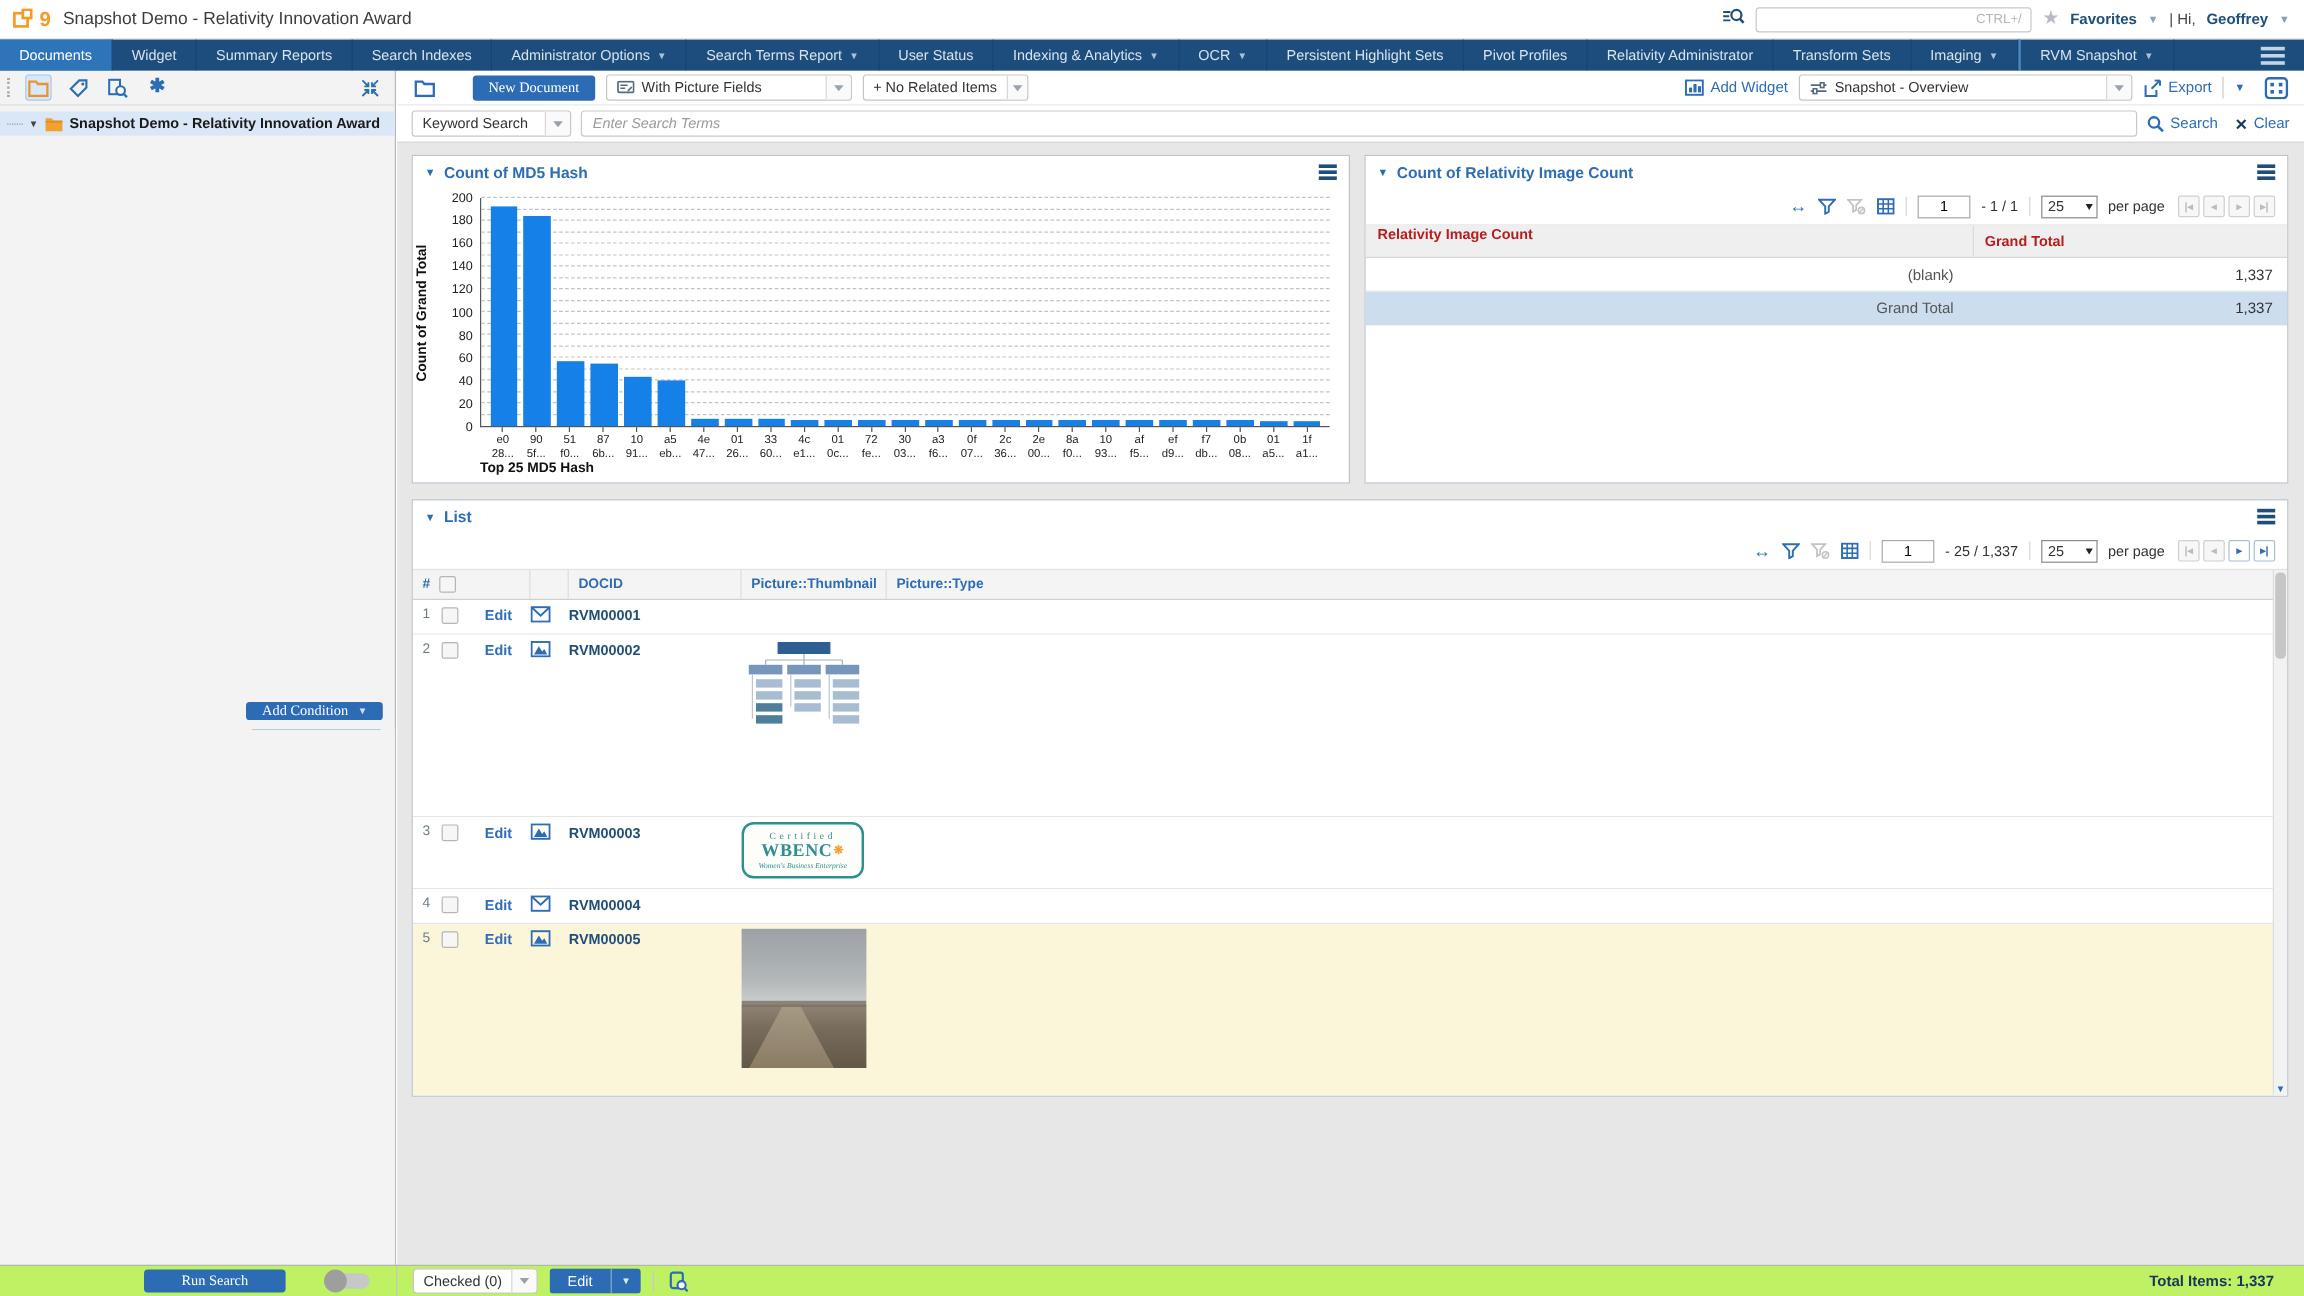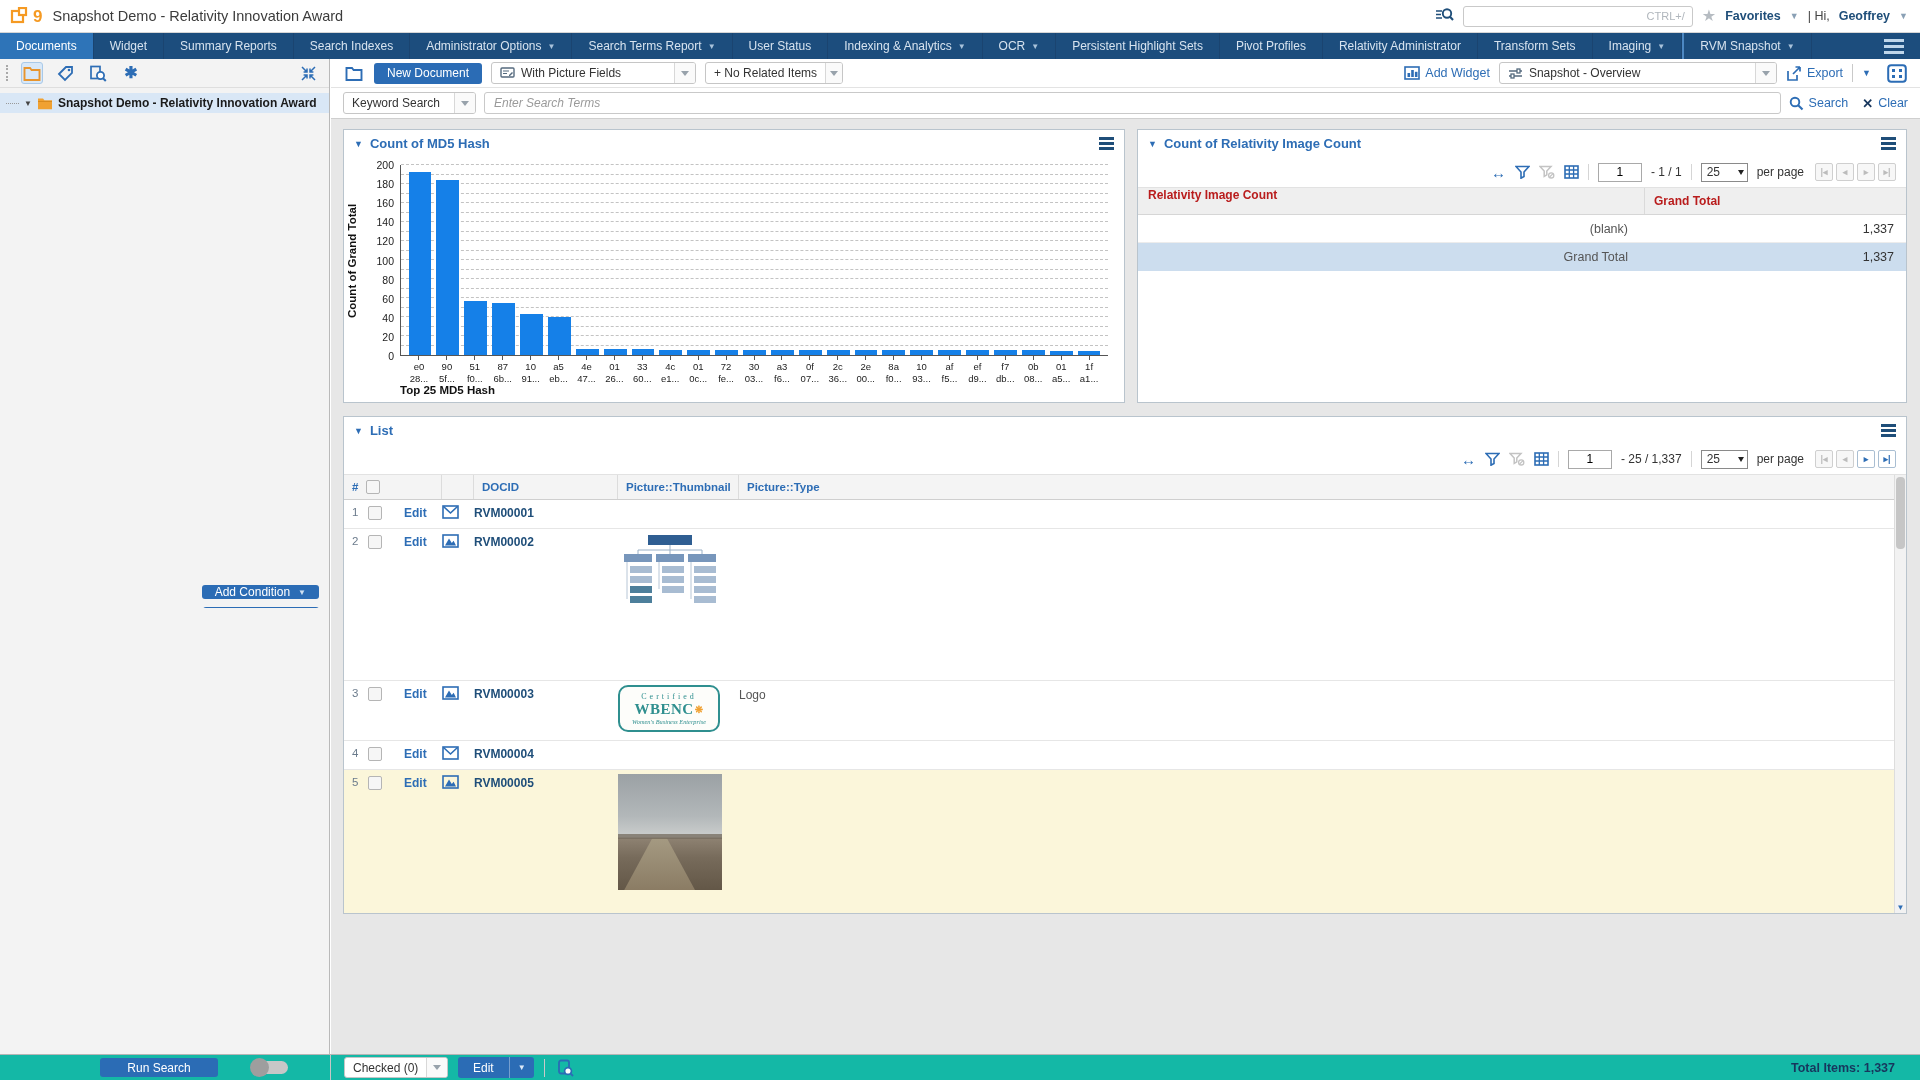--- a/index.html
+++ b/index.html
@@ -36,21 +36,21 @@
   .drag-dots { width:4px; height:16px; border-left:2px dotted #a9a9a9; }
   .icon-slot { display:flex; align-items:center; justify-content:center; width:22px; height:22px; }
   .icon-slot.sel { background:#d8e8f8; border:1px solid #a9c9e8; border-radius:3px; }
   .ml-auto { margin-left:auto; }
   .asterisk { color:#2d6db5; font-size:16px; font-weight:bold; line-height:1; }
   .tree { flex:0 0 489px; padding-top:5px; overflow:hidden; }
   .tree-item { display:flex; align-items:center; gap:5px; background:#d9e7f6; padding:3px 6px 3px 6px; font-weight:bold; font-size:12px; color:#1a1a1a; cursor:pointer; }
   .tree-dots { width:13px; border-top:1px dotted #999; }
   .tree-caret { color:#444; font-size:8px; }
   .cond-row { height:31px; display:flex; align-items:flex-end; gap:8px; padding:0 10px 0 6px;flex-direction:column; }
-  .btn-blue { background:#2b6cb5; color:#fff; border:none; border-radius:3px; font-size:12px; font-family:Liberation Sans, sans-serif; height:21px; display:inline-flex; align-items:center; justify-content:center; padding:0 13px; cursor:pointer; white-space:nowrap; }
+  .btn-blue { background:#2b6cb5; color:#fff; border:none; border-radius:3px; font-size:12px; font-family:Liberation Serif, serif; height:21px; display:inline-flex; align-items:center; justify-content:center; padding:0 13px; cursor:pointer; white-space:nowrap;margin-left:20px; }
   .btn-blue .bchev { font-size:8px; margin-left:8px; color:#cfe0f2; }
   .vline { width:1px; height:18px; background:#c9c9c9; }
   .side-lower { flex:1; background:#f3f3f3; }
 
   
   .main { position:absolute; left:331px; top:59px; right:0; bottom:26px; display:flex; flex-direction:column; }
   .main-toolbar { height:29px; background:#fff; border-bottom:1px solid #e3e3e3; display:flex; align-items:center; gap:9px; padding:0 12px; }
   .main-search { height:31px; background:#fff; border-bottom:1px solid #cfcfcf; display:flex; align-items:center; gap:8px; padding:0 12px; }
   .fakesel { height:22px; border:1px solid #c6c6c6; border-radius:3px; background:#fff; display:flex; align-items:center; font-size:12px; color:#333; overflow:hidden; }
   .fakesel .txt { padding:0 8px; display:flex; align-items:center; gap:6px; flex:1; white-space:nowrap; }
@@ -137,21 +137,21 @@
   .photo::before { content:''; position:absolute; left:6%; right:26%; top:55%; bottom:0;
            background:linear-gradient(180deg,#a59a82,#8b7c64); clip-path:polygon(40% 0,60% 0,100% 100%,0 100%); }
   .photo::after { content:''; position:absolute; left:0; right:0; top:52%; height:5px; background:#6e6455; opacity:.7; }
 
   
   .vscroll { position:absolute; top:58px; right:0; bottom:0; width:12px; background:#f2f2f2; border-left:1px solid #ddd; }
   .vthumb { position:absolute; top:2px; left:1px; width:9px; height:72px; background:#c6c6c6; border-radius:4px; }
   .vbtn { position:absolute; bottom:1px; left:0; right:0; text-align:center; color:#2d6db5; font-size:8px; cursor:pointer; }
 
   
-  .footer { position:absolute; left:0; right:0; bottom:0; height:26px; background:#14b8a6; border-top:1px solid #b5b5b5; display:flex; align-items:center; }
+  .footer { position:absolute; left:0; right:0; bottom:0; height:26px; background:#bef264; border-top:1px solid #b5b5b5; display:flex; align-items:center; }
   .f-left { width:331px; height:100%; display:flex; align-items:center; gap:34px; padding-left:100px; border-right:1px solid #c6c6c6; }
   .runsearch { width:118px; height:19px; }
   .toggle { width:36px; height:13px; background:#c7c7c7; border-radius:7px; position:relative; cursor:pointer; }
   .toggle .knob { position:absolute; left:-2px; top:-3px; width:19px; height:19px; border-radius:50%; background:#9e9e9e; }
   .f-main { display:flex; align-items:center; gap:10px; padding-left:13px; }
   .ebtn-group { display:flex; height:21px; border-radius:3px; overflow:hidden; cursor:pointer; }
   .ebtn-main { background:#2b6cb5; color:#fff; font-size:12px; display:flex; align-items:center; padding:0 15px; }
   .ebtn-chev { background:#2b6cb5; color:#dce9f7; display:flex; align-items:center; padding:0 8px; border-left:1px solid rgba(255,255,255,.35); font-size:8px; }
   .f-right { margin-left:auto; padding-right:25px; font-size:12.5px; color:#17365d; font-weight:bold; }
 </style>
@@ -686,21 +686,20 @@
                     <path d="M3 11.5 L7 4.5 L9.8 9 L11.6 6.8 L14 11.5 Z" fill="#2d6db5"></path>
                   </svg></span></div>
               <div class="col-c"><span class="docid">RVM00003</span></div>
               <div class="col-d">
                 <div class="wbenc">
                   <div class="wb1">Certified</div>
                   <div class="wb2">WBENC<span class="flower">❋</span></div>
                   <div class="wb3">Women's Business Enterprise</div>
                 </div>
               </div>
-              <div class="col-e">Logo</div>
             </div>
             <div class="lrow">
               <div class="col-a">
                 <span class="rnum">4</span>
                 <span class="cb"></span>
                 <a class="editlink">Edit</a>
               </div>
               <div class="col-b"><span><svg width="17" height="14" viewBox="0 0 17 14">
                     <rect x="1" y="1" width="15" height="12" fill="none" stroke="#2d6db5" stroke-width="1.6"></rect>
                     <path d="M1.5 1.5 L8.5 8 L15.5 1.5" fill="none" stroke="#2d6db5" stroke-width="1.6"></path>

